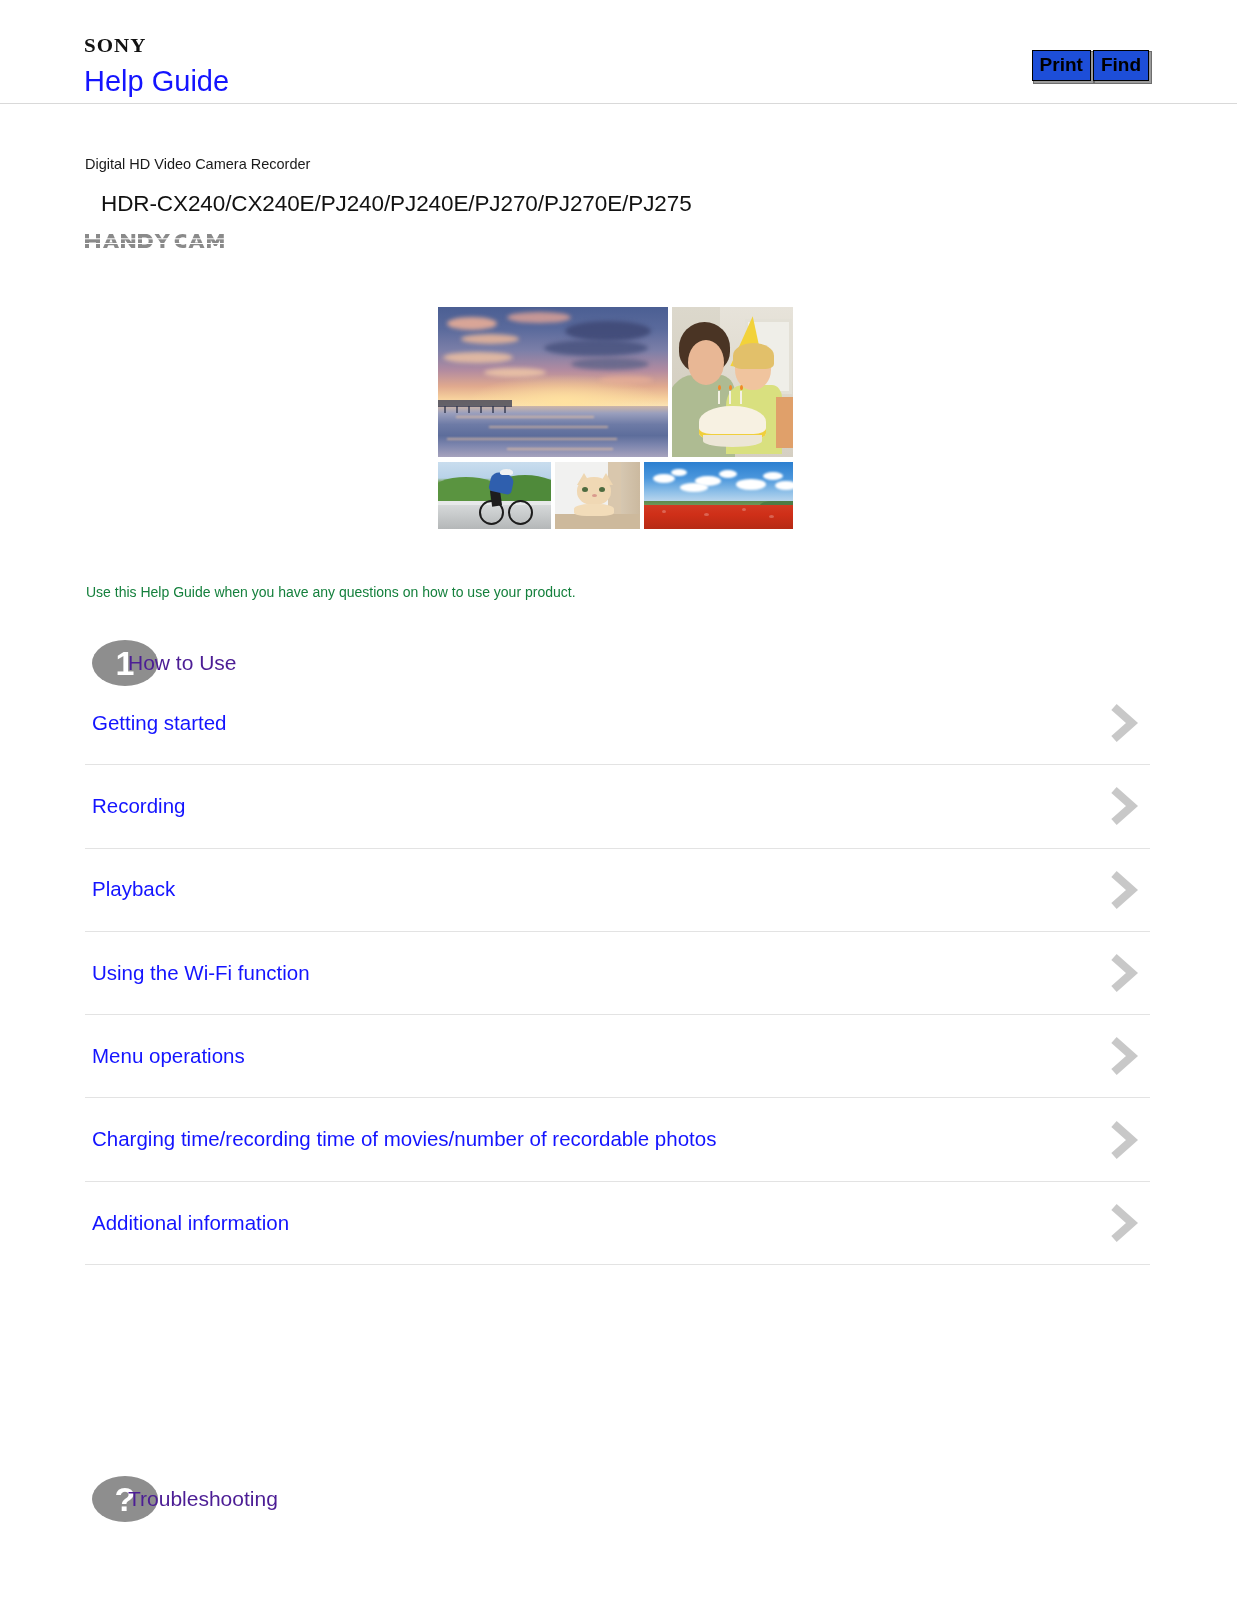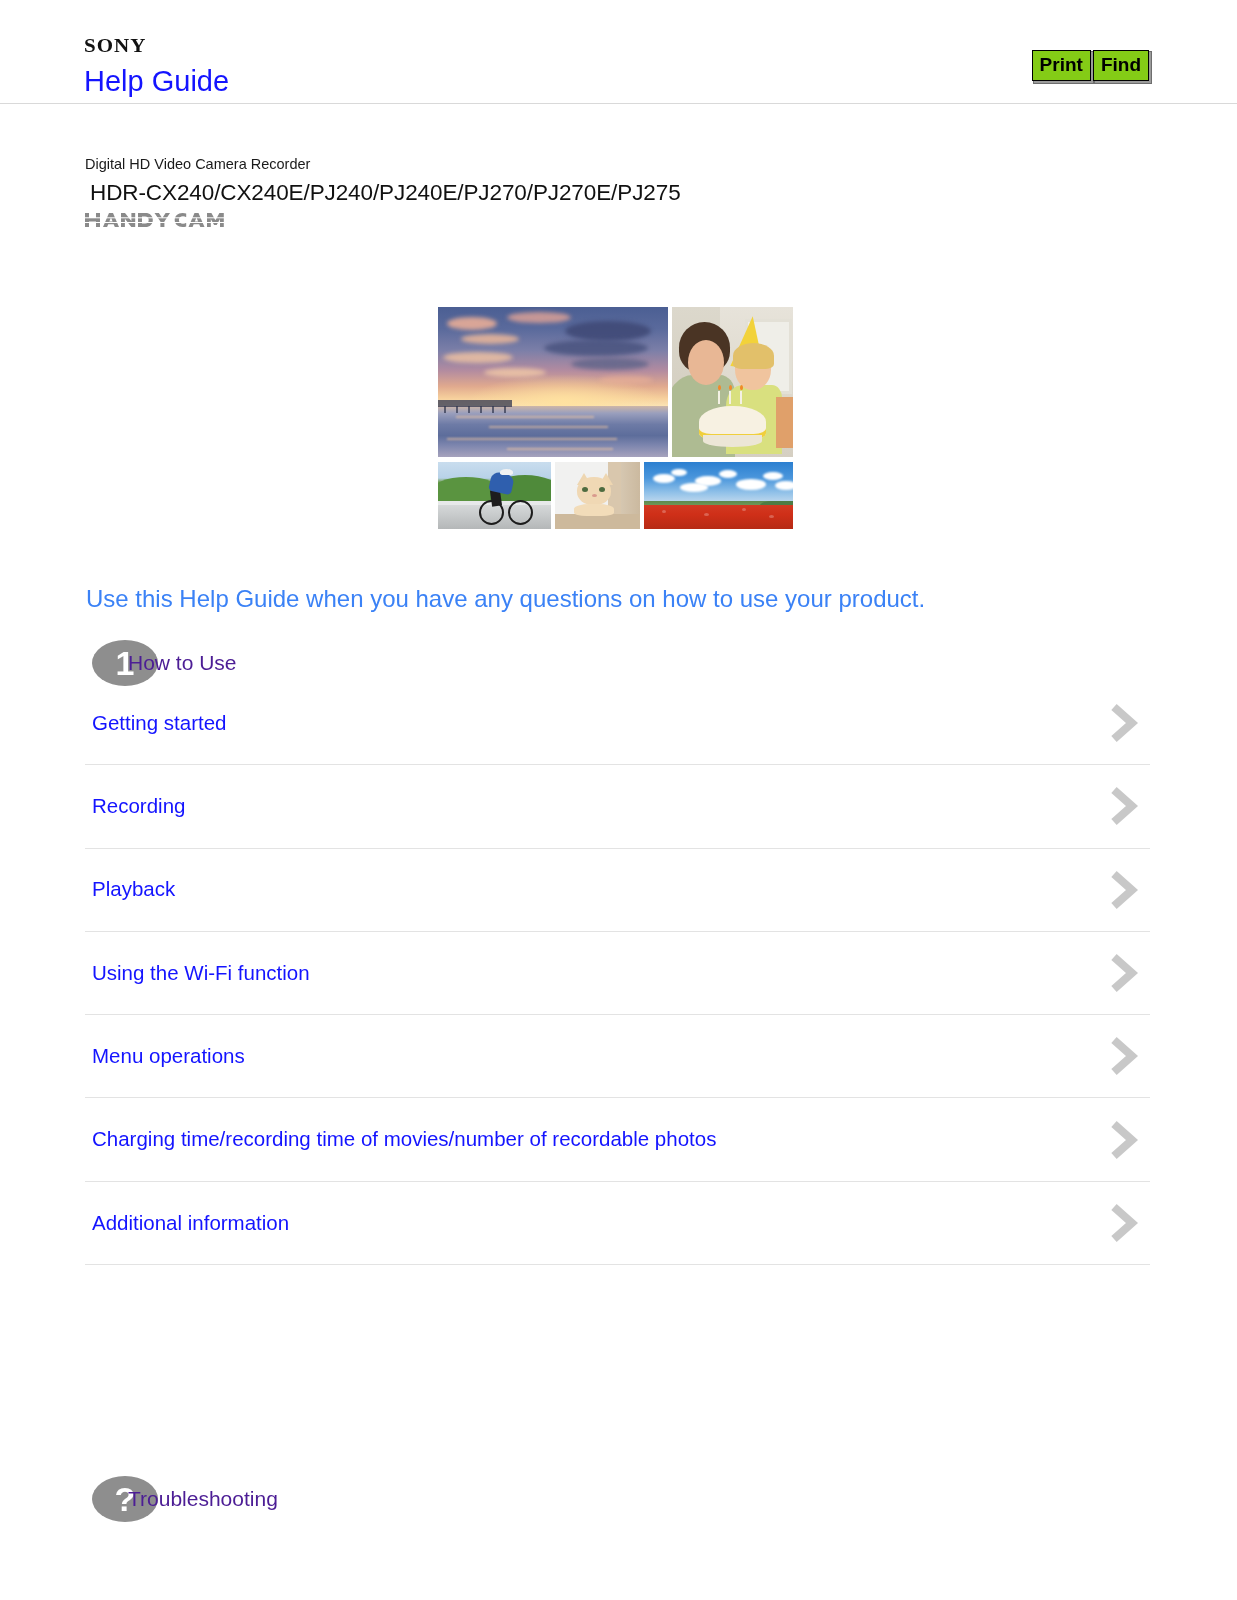--- a/index.html
+++ b/index.html
@@ -60,21 +60,21 @@
     right: 88px;
     top: 50px;
     display: flex;
     gap: 2px;
   }
   .hdr-btn {
     font-family: "Liberation Sans", sans-serif;
     font-size: 19px;
     font-weight: bold;
     color: #000000;
-    background: #84cc16;
+    background: #1d4ed8;
     border: 1px solid #000000;
     box-shadow: 2px 2px 0 0 #9b9b9b, 2px 2px 0 1px #6e6e6e;
     padding: 4px 7px 5px 7px;
     line-height: 1.05;
     cursor: pointer;
     box-sizing: border-box;
   }
 
   
   .product {
@@ -86,21 +86,21 @@
   .product-category {
     font-size: 14.5px;
     color: #1a1a1a;
     line-height: 1.3;
     margin: 0 0 2px 0;
   }
   .product-model {
     font-size: 22.5px;
     color: #111111;
     line-height: 1.25;
-    margin: 5px;
+    margin: 16px;
     letter-spacing: -0.1px;
   }
 
   
   .handycam {
     margin-top: 6px;
     height: 15px;
     width: 152px;
     position: relative;
   }
@@ -243,22 +243,22 @@
     background: linear-gradient(to bottom,#d23a22 0%, #cf2f18 40%, #b62a14 100%); }
   .fd-speck { position:absolute; background:rgba(255,255,255,0.25); border-radius:50%; }
   .fd-edge { position:absolute; right:0; top:58%; width:22%; height:16%;
     background:#4d7c45; border-radius:40% 0 0 0; }
 
   
   .intro {
     position: absolute;
     left: 86px;
     top: 567px;
-    font-size: 24px;
-    color: #3b82f6;
+    font-size: 14px;
+    color: #15803d;
     line-height: 1.35;
     margin-top: 16px;
   }
 
   
   .section-head {
     position: absolute;
     left: 92px;
     height: 46px;
     display: flex;

